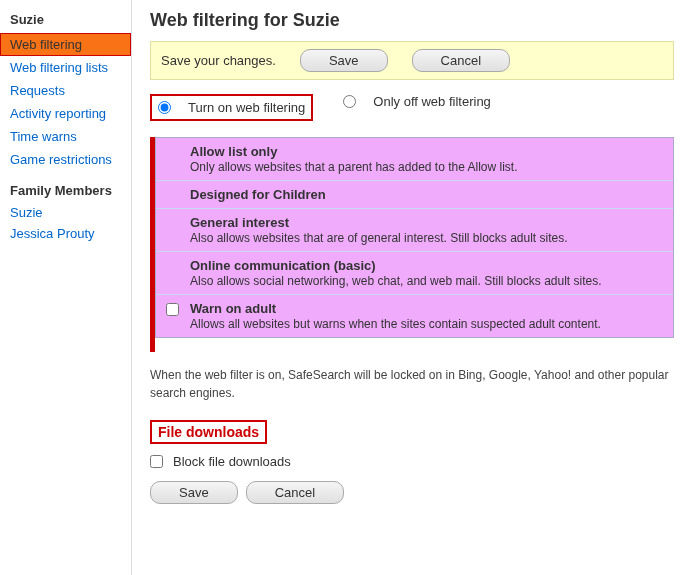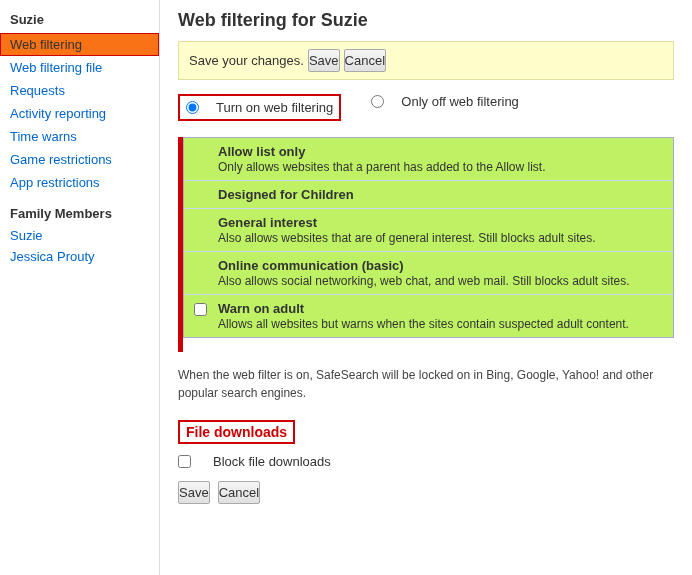--- a/index.html
+++ b/index.html
@@ -8,21 +8,21 @@
       font-size: 13px;
       background: #fff;
       color: #333;
       width: 692px;
       min-height: 575px;
       display: flex;
     }
 
     
     .sidebar {
-      width: 160px;
+      width: 132px;
       min-height: 575px;
       background: #fff;
       border-right: 1px solid #ddd;
       padding-top: 8px;
       flex-shrink: 0;
     }
     .sidebar-user-title {
       font-weight: bold;
       font-size: 13px;
       color: #333;
@@ -72,35 +72,35 @@
       margin-bottom: 10px;
     }
 
     
     .save-bar {
       background: #ffffcc;
       border: 1px solid #e0e0a0;
       padding: 7px 10px;
       display: flex;
       align-items: center;
-      gap: 4px;
+      gap: 24px;
       margin-bottom: 14px;
     }
     .save-bar-text {
       font-size: 13px;
       color: #333;
     }
     .btn {
-      padding: 3px 0;
+      padding: 3px 28px;
       font-size: 13px;
       cursor: pointer;
       border: 1px solid #aaa;
       background: linear-gradient(to bottom, #f5f5f5, #e0e0e0);
       color: #333;
-      border-radius: 2px;
+      border-radius: 10px;
     }
 
     
     .radio-row {
       display: flex;
       align-items: flex-start;
       gap: 30px;
       margin-bottom: 16px;
     }
     .radio-option {
@@ -155,21 +155,21 @@
     }
     .filter-left-bar {
       width: 5px;
       background: #cc0000;
       border: 1px solid #cc0000;
       flex-shrink: 0;
     }
     .filter-panel {
       flex: 1;
       border: 1px solid #aac;
-      background: #bef264;
+      background: #f0abfc;
     }
 
     
     .safesearch-note {
       font-size: 12px;
       color: #444;
       margin-bottom: 18px;
       line-height: 1.5;
     }
 
@@ -179,21 +179,21 @@
       font-weight: bold;
       color: #cc0000;
       border: 2px solid #cc0000;
       display: inline-block;
       padding: 2px 6px;
       margin-bottom: 10px;
     }
     .checkbox-row {
       display: flex;
       align-items: center;
-      gap: 22px;
+      gap: 10px;
       margin-bottom: 12px;
       font-size: 13px;
     }
     .bottom-btn-row {
       display: flex;
       gap: 8px;
     }
 
     input[type="radio"] {
       margin: 0;
@@ -204,26 +204,25 @@
       cursor: pointer;
     }
   </style>
 </head>
 <body>
 
 <div class="sidebar">
   <div class="sidebar-user-title">Suzie</div>
 
   <a class="sidebar-nav-item active">Web filtering</a>
-  <a class="sidebar-nav-item">Web filtering file</a>
+  <a class="sidebar-nav-item">Web filtering lists</a>
   <a class="sidebar-nav-item">Requests</a>
   <a class="sidebar-nav-item">Activity reporting</a>
   <a class="sidebar-nav-item">Time warns</a>
   <a class="sidebar-nav-item">Game restrictions</a>
-  <a class="sidebar-nav-item">App restrictions</a>
 
   <div class="sidebar-section-title">Family Members</div>
   <a class="sidebar-family-item">Suzie</a>
   <a class="sidebar-family-item">Jessica Prouty</a>
 </div>
 
 <div class="main">
   <h1 class="page-title">Web filtering for Suzie</h1>
 
   <div class="save-bar">

